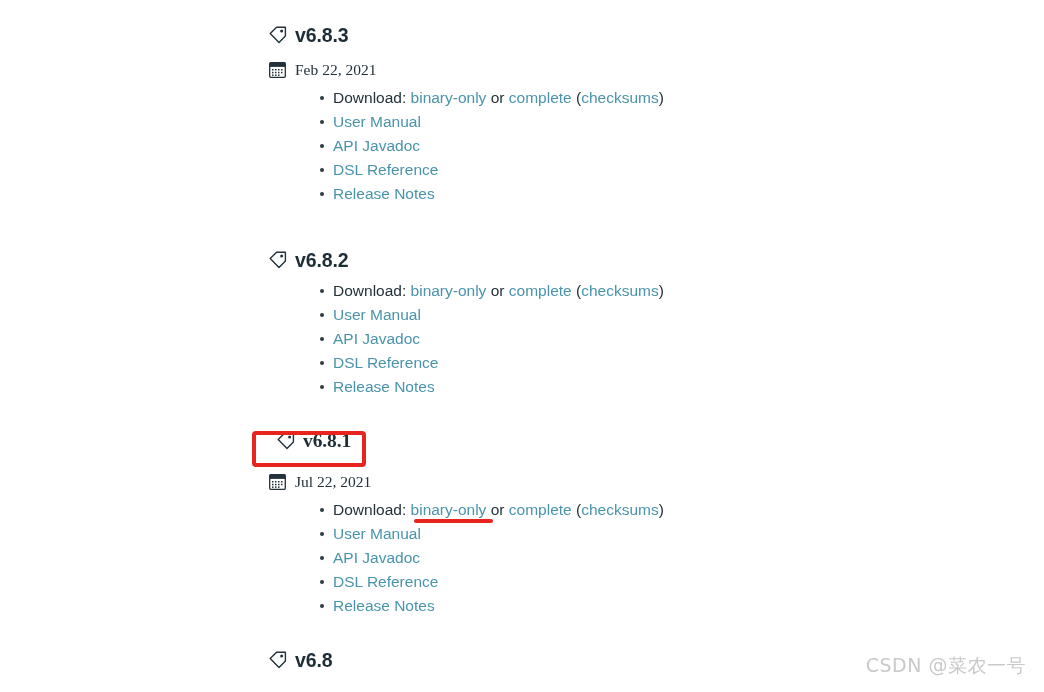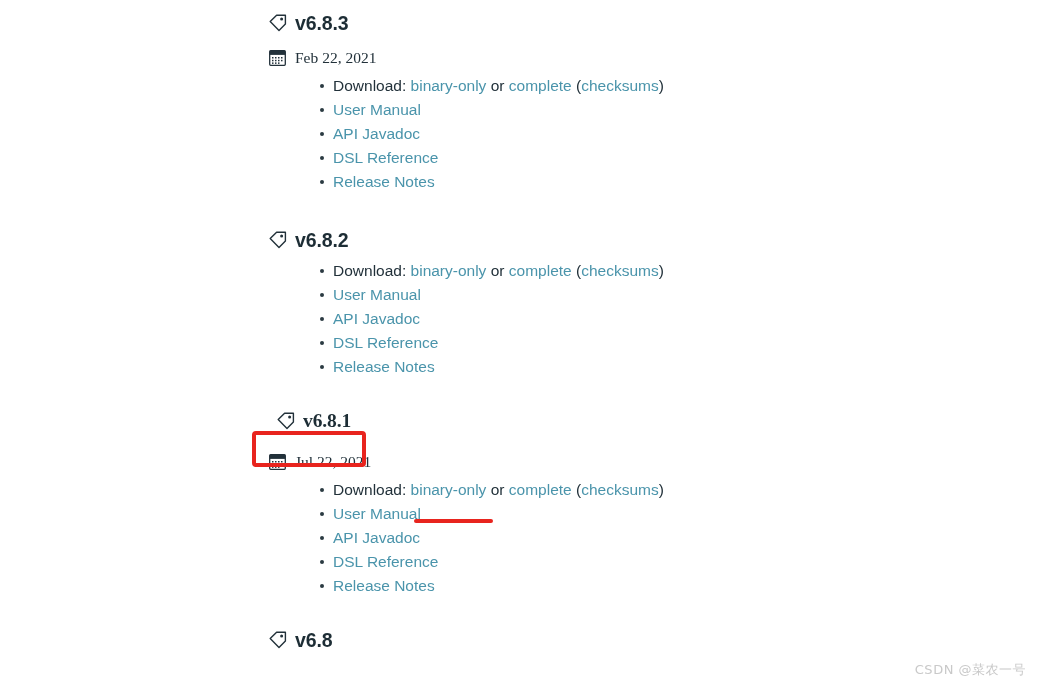--- a/index.html
+++ b/index.html
@@ -110,22 +110,22 @@
     background: #2b3a42;
   }
   .rel-list a,
   .rel-list .lnk {
     color: #4a94ab;
     text-decoration: none;
   }
   .lbl-plain { color: #22313a; text-align: center; }
 
   
-  .release.s0 { margin-top: 8px; }
-  .release.s1 { margin-top: 31px; }
+  .release.s0 { margin-top: 20px; }
+  .release.s1 { margin-top: 39px; }
   .release.s2 { margin-top: 27px; }
   .release.s3 { margin-top: 27px; }
 
   
   .anno-box {
     position: absolute;
     border: 4px solid #e8241e;
     border-radius: 4px;
     box-sizing: border-box;
     pointer-events: none;
@@ -136,21 +136,21 @@
     border-radius: 2px;
     height: 4px;
     pointer-events: none;
   }
 
   
   .watermark {
     position: absolute;
     right: 18px;
     bottom: 13px;
-    font-size: 13px;
+    font-size: 19px;
     color: #c9c9c9;
     letter-spacing: 0.5px;
     white-space: nowrap;
     font-family: "DejaVu Sans", sans-serif;
   }
 </style>
 </head>
 <body>
 
 <div id="page">

